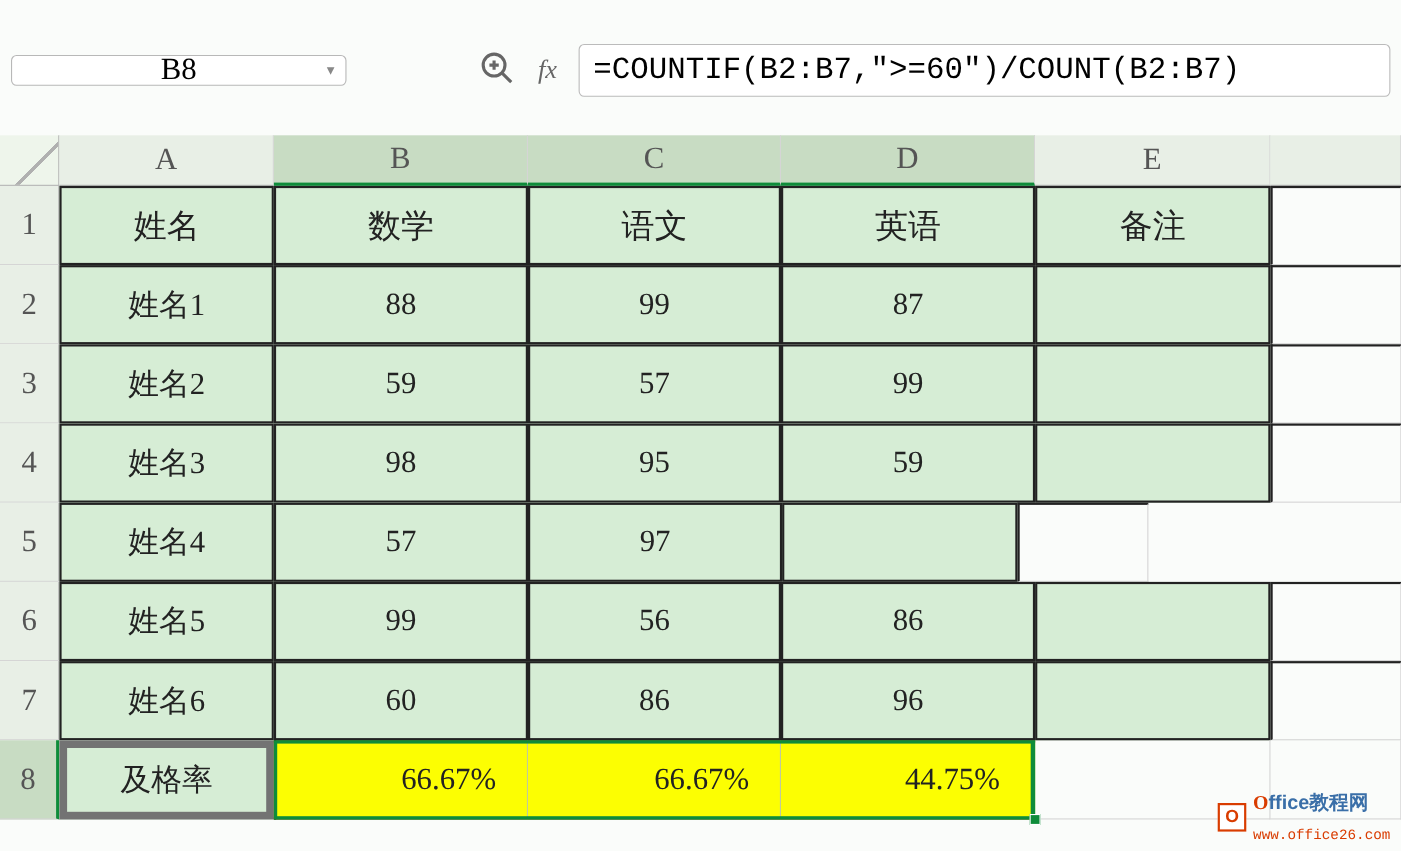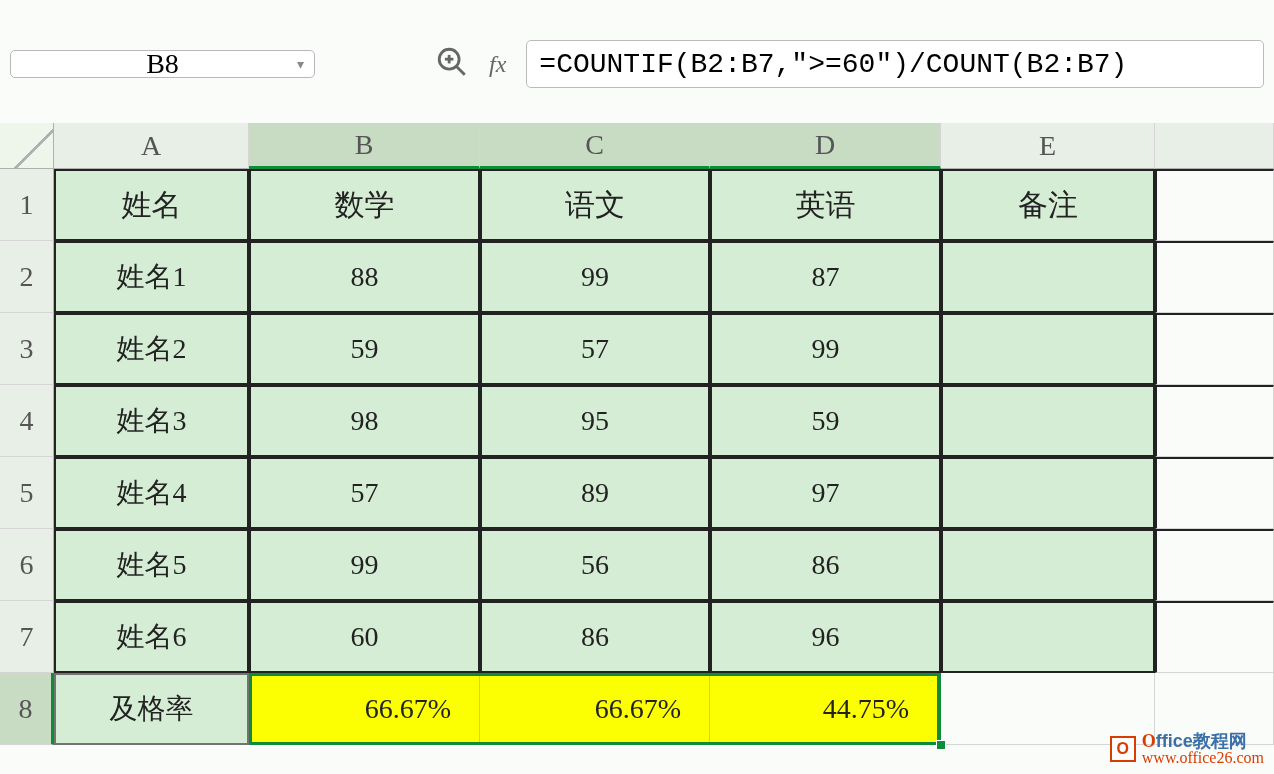--- a/index.html
+++ b/index.html
@@ -115,21 +115,21 @@
     .header-row .cell, .data-row .cell {
       height: 72px;
       background: #d6edd5;
       border: 2px solid #222;
     }
     .header-row .cell { font-size: 30px; }
     .numcell { font-family: "Times New Roman", serif; }
     .last-row { height: 72px; }
     .last-row .cell-A {
       background: #d6edd5;
-      border: 2px solid #737373;
+      border: 7px solid #737373;
     }
     .last-row .yellow {
       background: #fcfe02;
       border-top: 2px solid #222;
       border-bottom: 2px solid #222;
       border-right: 1px solid #bfc99d;
       justify-content: flex-end;
       padding-right: 28px;
       font-family: "Times New Roman", serif;
     }
@@ -180,21 +180,21 @@
       font-weight: bold;
       color: #d93c00;
       font-size: 16px;
       background: #fff;
     }
     .wm-text { display:flex; flex-direction: column; line-height:1; }
     .wm-top { font-size: 18px; font-weight:bold;}
     .wm-top .o1 { color:#d93c00; }
     .wm-top .rest { color:#3a6fa8; font-family: Arial,sans-serif;}
     .wm-top .cn { color:#3a6fa8; font-family: "SimSun",serif; font-weight:bold;}
-    .wm-bot { color:#d93c00; font-size:16px; font-family: Liberation Serif, serif;}
+    .wm-bot { color:#d93c00; font-size:13px; font-family: Liberation Mono, monospace; margin-top: 15px;}
     .cell.plain {
       height: 72px;
       border-right: 1px solid #d5d5d5;
       border-bottom: 1px solid #d5d5d5;
       background: transparent;
     }
   </style>
 </head>
 <body>
 
@@ -262,21 +262,20 @@
     <div class="cell col-B numcell">98</div>
     <div class="cell col-C numcell">95</div>
     <div class="cell col-D numcell">59</div>
     <div class="cell col-E"></div>
     <div class="cell plain col-F"></div>
   </div>
   <div class="grid-row data-row">
     <div class="row-header" style="height:72px">5</div>
     <div class="cell col-A">姓名4</div>
     <div class="cell col-B numcell">57</div>
-    <div class="cell col-C numcell">89</div>
     <div class="cell col-D numcell">97</div>
     <div class="cell col-E"></div>
     <div class="cell plain col-F"></div>
   </div>
   <div class="grid-row data-row">
     <div class="row-header" style="height:72px">6</div>
     <div class="cell col-A">姓名5</div>
     <div class="cell col-B numcell">99</div>
     <div class="cell col-C numcell">56</div>
     <div class="cell col-D numcell">86</div>

